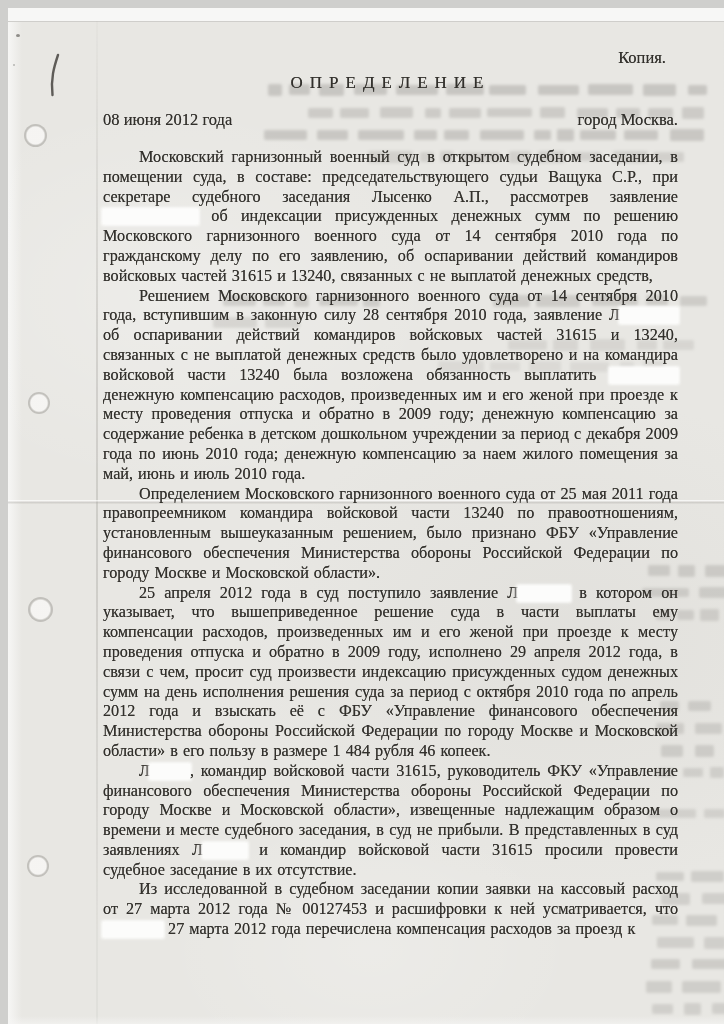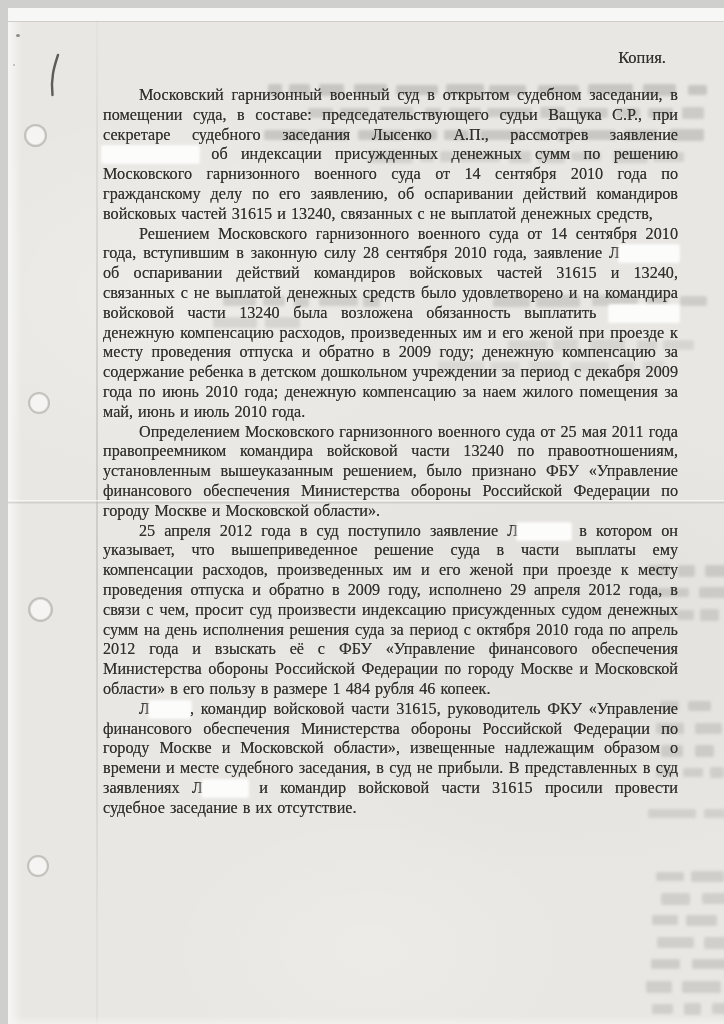--- a/index.html
+++ b/index.html
@@ -281,23 +281,29 @@
   <div class="crease-h"></div>
 
   <svg class="pen-mark" width="20" height="46" viewBox="0 0 20 46">
     <path d="M14,3 C10,15 6.5,27 8.5,43" stroke="#45433f" stroke-width="2.4" fill="none" stroke-linecap="round" opacity="0.85"></path>
   </svg>
   <div class="speck" style="left:8px; top:26px; width:4px; height:3px;"></div>
   <div class="speck" style="left:5px; top:56px; width:2px; height:2px; opacity:0.6;"></div>
 
   <div class="doc">
     <div class="copy-label">Копия.</div>
+    <div class="doc-title">ОПРЕДЕЛЕНИЕ</div>
+    <div class="date-line">
+      <span>08 июня 2012 года</span>
+      <span>город Москва.</span>
+    </div>
     <div class="body-text" id="doc-body">
         <p class="para">Московский гарнизонный военный суд в открытом судебном заседании, в помещении суда, в составе: председательствующего судьи Ващука С.Р., при секретаре судебного заседания Лысенко А.П., рассмотрев заявление <span class="redact" style="width: 95px;"></span> об индексации присужденных денежных сумм по решению Московского гарнизонного военного суда от 14 сентября 2010 года по гражданскому делу по его заявлению, об оспаривании действий командиров войсковых частей 31615 и 13240, связанных с не выплатой денежных средств,</p>
         <p class="para">Решением Московского гарнизонного военного суда от 14 сентября 2010 года, вступившим в законную силу 28 сентября 2010 года, заявление Л<span class="redact" style="width: 58px;"></span> об оспаривании действий командиров войсковых частей 31615 и 13240, связанных с не выплатой денежных средств было удовлетворено и на командира войсковой части 13240 была возложена обязанность выплатить <span class="redact" style="width: 68px;"></span> денежную компенсацию расходов, произведенных им и его женой при проезде к месту проведения отпуска и обратно в 2009 году; денежную компенсацию за содержание ребенка в детском дошкольном учреждении за период с декабря 2009 года по июнь 2010 года; денежную компенсацию за наем жилого помещения за май, июнь и июль 2010 года.</p>
         <p class="para">Определением Московского гарнизонного военного суда от 25 мая 2011 года правопреемником командира войсковой части 13240 по правоотношениям, установленным вышеуказанным решением, было признано ФБУ «Управление финансового обеспечения Министерства обороны Российской Федерации по городу Москве и Московской области».</p>
         <p class="para">25 апреля 2012 года в суд поступило заявление Л<span class="redact" style="width: 52px;"></span> в котором он указывает, что вышеприведенное решение суда в части выплаты ему компенсации расходов, произведенных им и его женой при проезде к месту проведения отпуска и обратно в 2009 году, исполнено 29 апреля 2012 года, в связи с чем, просит суд произвести индексацию присужденных судом денежных сумм на день исполнения решения суда за период с октября 2010 года по апрель 2012 года и взыскать её с ФБУ «Управление финансового обеспечения Министерства обороны Российской Федерации по городу Москве и Московской области» в его пользу в размере 1 484 рубля 46 копеек.</p>
         <p class="para">Л<span class="redact" style="width: 40px;"></span>, командир войсковой части 31615, руководитель ФКУ «Управление финансового обеспечения Министерства обороны Российской Федерации по городу Москве и Московской области», извещенные надлежащим образом о времени и месте судебного заседания, в суд не прибыли. В представленных в суд заявлениях Л<span class="redact" style="width: 44px;"></span> и командир войсковой части 31615 просили провести судебное заседание в их отсутствие.</p>
+        <p class="para">Из исследованной в судебном заседании копии заявки на кассовый расход от 27 марта 2012 года № 00127453 и расшифровки к ней усматривается, что <span class="redact" style="width: 60px;"></span> 27 марта 2012 года перечислена компенсация расходов за проезд к</p>
       </div>
   </div>
 
   <div class="bottom-strip"></div>
 </div>
 
 </body></html>

